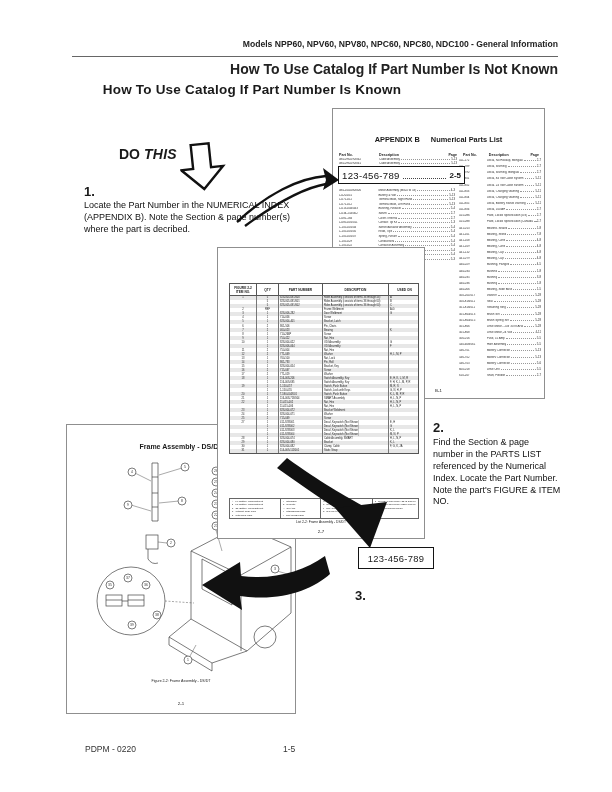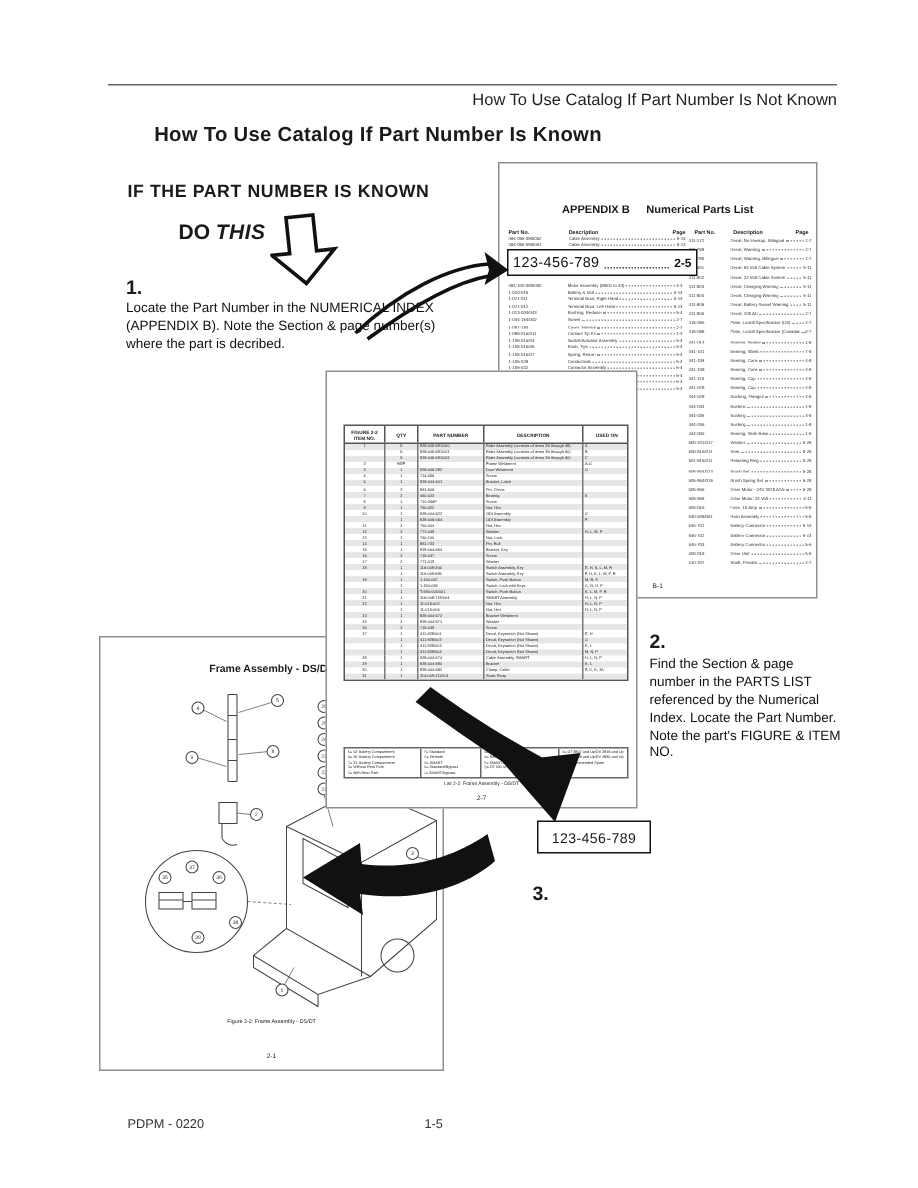--- a/index.html
+++ b/index.html
@@ -3,21 +3,21 @@
 <meta charset="utf-8">
 <style>
   html,body{margin:0;padding:0;background:#ffffff;}
   body{font-family:"Liberation Sans", sans-serif;color:#1a1a1a;}
   #sheet{position:relative;width:612px;height:792px;background:#fff;overflow:hidden;}
   .abs{position:absolute;}
 
   
   .hdr1{top:39px;right:54px;font-size:8.6px;font-weight:700;color:#222;}
   .hdr-rule{top:56px;left:72px;width:486px;height:1px;background:#666;}
-  .hdr2{top:61px;right:54px;font-size:11px;font-weight:400;color:#222;}
+  .hdr2{top:61px;right:54px;font-size:14px;font-weight:700;color:#222;}
   .page-title{top:82px;left:0;width:504px;text-align:center;font-size:13.5px;font-weight:700;letter-spacing:.2px;}
 
   
   .if-known{top:120px;left:85px;font-size:11.8px;font-weight:700;letter-spacing:.4px;}
   .do-this{top:146px;left:119px;font-size:14px;font-weight:700;}
   .do-this .this{font-style:italic;font-weight:800;letter-spacing:.3px;}
   .step-num{font-size:13px;font-weight:800;}
   .step-text{font-size:9px;line-height:1.32;color:#111;}
   .s1n{top:184px;left:84px;}
   .s1t{top:200px;left:84px;width:222px;}
@@ -98,25 +98,25 @@
 
   .arrow-layer{z-index:4;pointer-events:none;}
   .footer-doc{top:744px;left:85px;font-size:8.5px;color:#333;}
   .footer-page{top:744px;left:283px;font-size:8.5px;color:#333;}
 </style>
 </head>
 <body>
 
 <div id="sheet">
 
+  <div class="abs hdr1">Models NPP60, NPV60, NPV80, NPC60, NPC80, NDC100 - General Information</div>
   <div class="abs hdr-rule"></div>
   <div class="abs hdr2">How To Use Catalog If Part Number Is Not Known</div>
   <div class="abs page-title">How To Use Catalog If Part Number Is Known</div>
 
-  <div class="abs if-known">IF THE PART NUMBER IS KNOWN</div>
   <div class="abs do-this">
     <span>DO</span>
     <span class="this">THIS</span>
   </div>
 
   <svg class="abs arrow-layer" style="left:180px;top:142px;transform:rotate(-6deg);" width="46" height="50" viewBox="0 0 46 50">
     <polygon points="13,2 31,2 31,26 43,26 22,47 1,26 13,26" fill="#fff" stroke="#111" stroke-width="2.4" stroke-linejoin="miter"></polygon>
   </svg>
 
   <div class="abs step-num s1n">1.</div>

